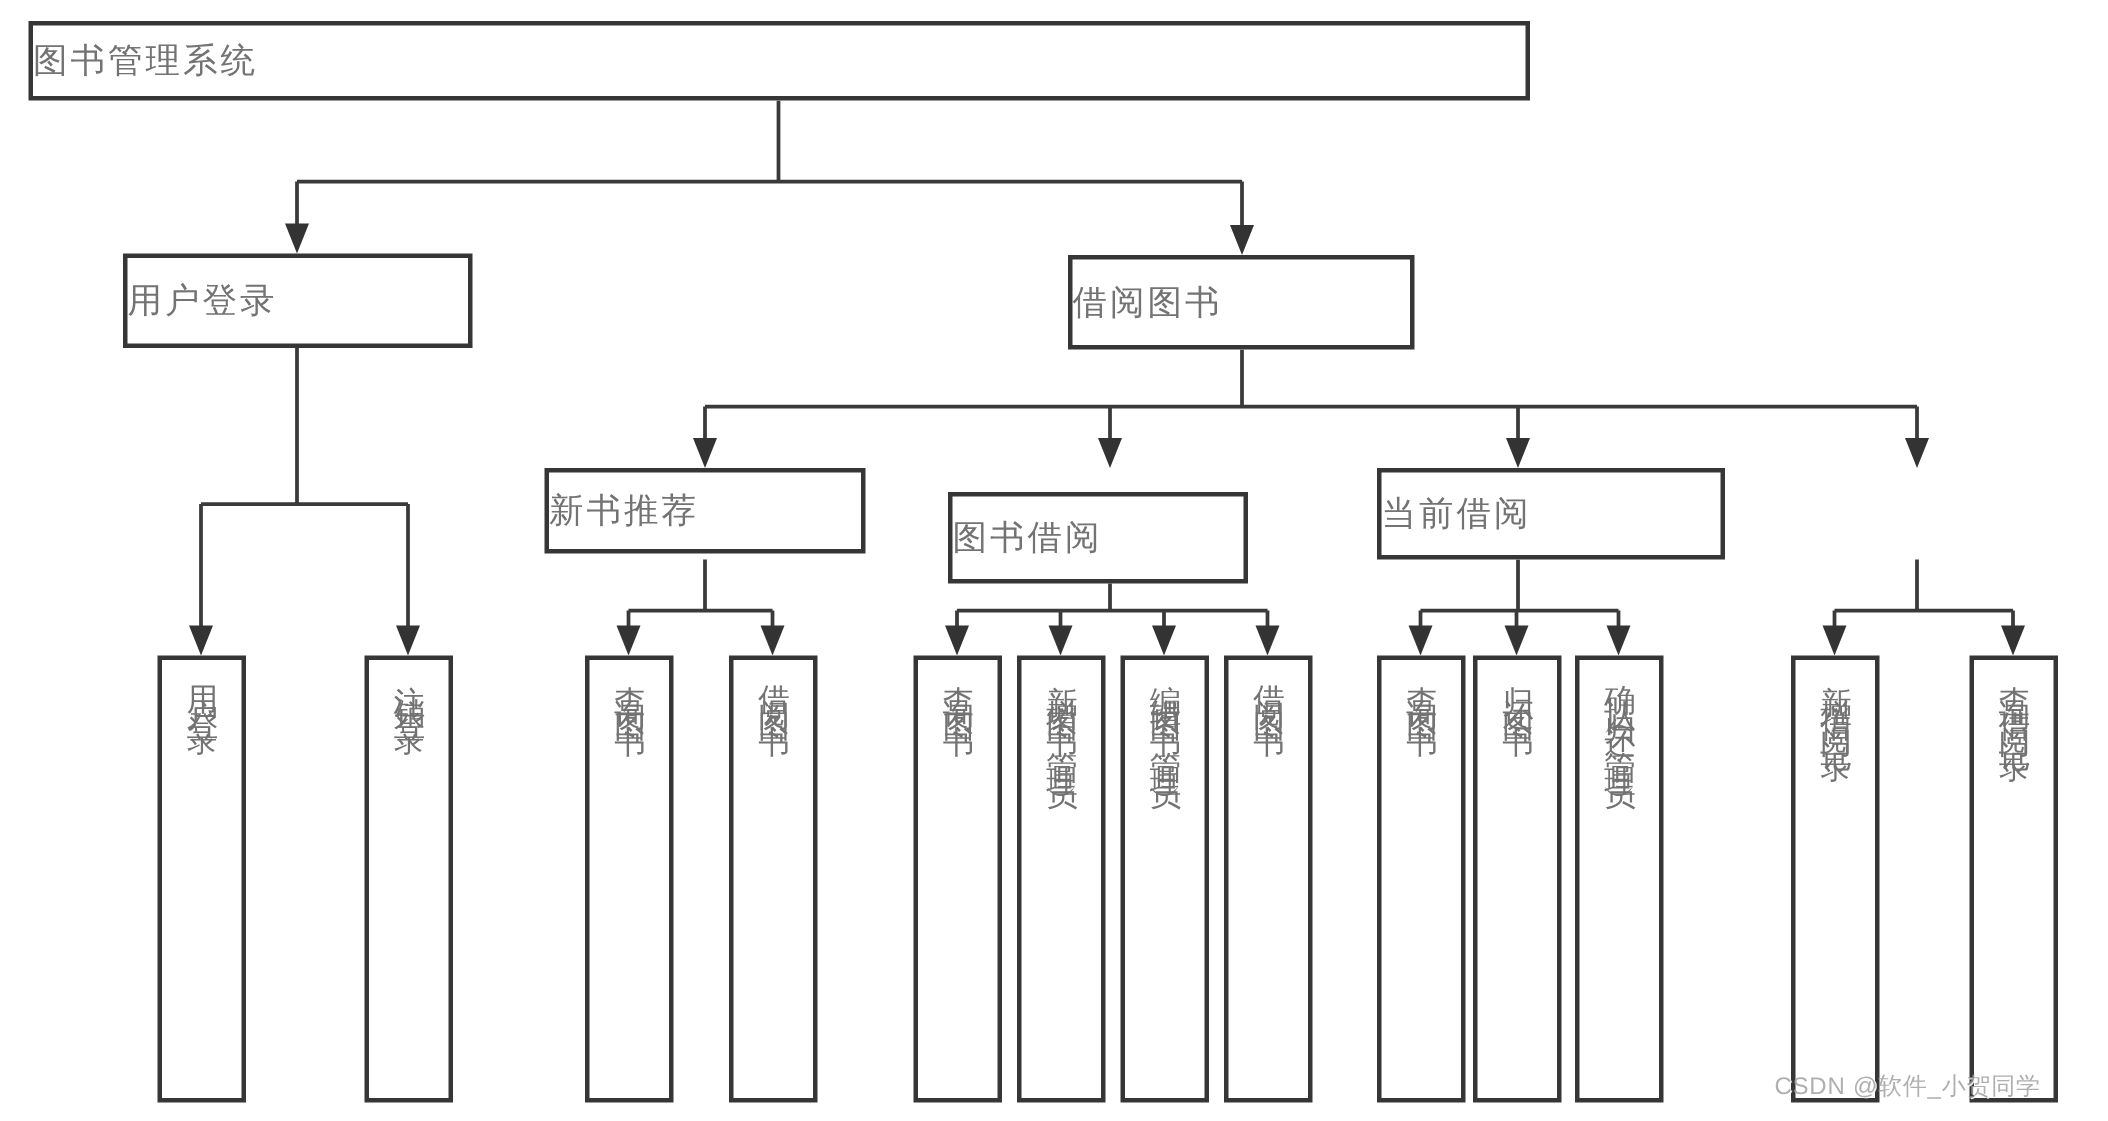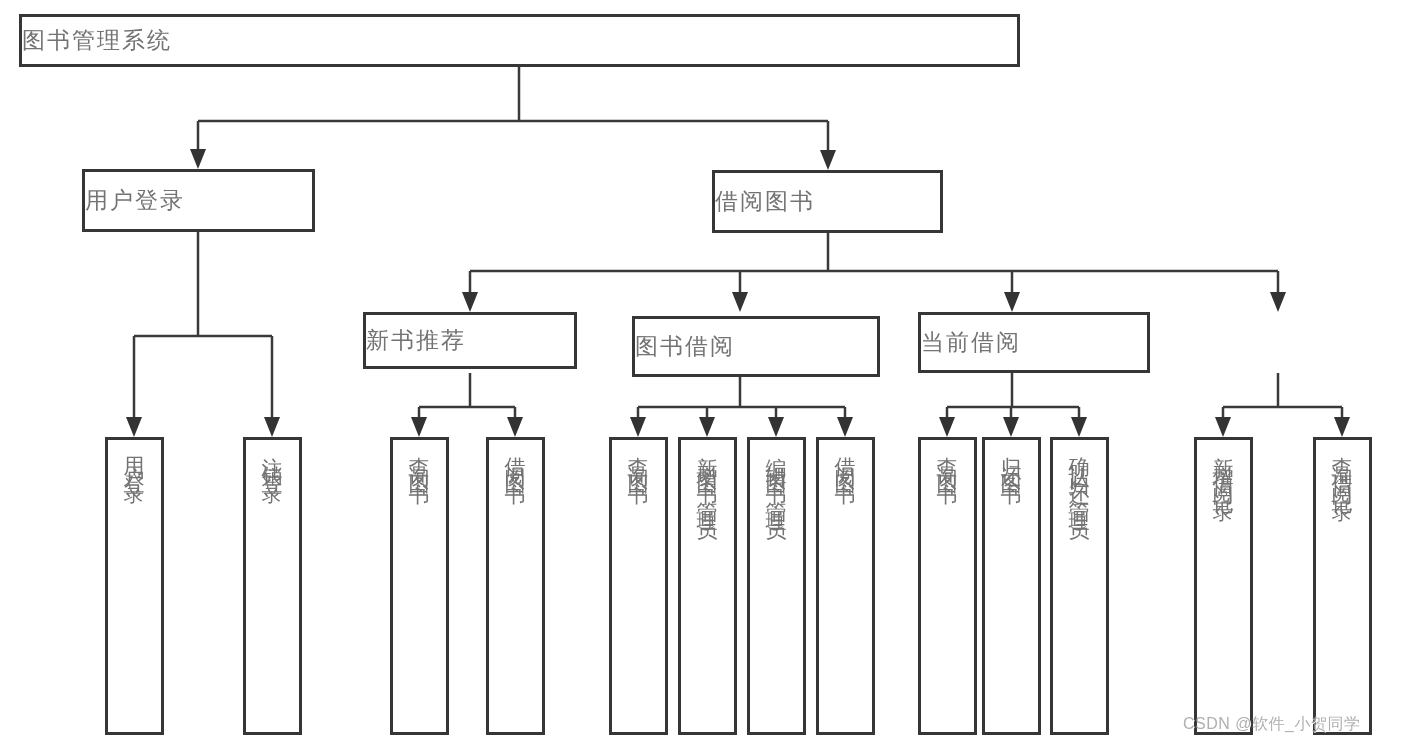--- a/index.html
+++ b/index.html
@@ -91,21 +91,21 @@
   <div class="node hnode" style="left:82px;top:169px;width:233px;height:63px">
     <span>用户登录</span>
   </div>
   <div class="node hnode" style="left:712px;top:170px;width:231px;height:63px">
     <span>借阅图书</span>
   </div>
 
   <div class="node hnode" style="left:363px;top:312px;width:214px;height:57px">
     <span>新书推荐</span>
   </div>
-  <div class="node hnode" style="left:632px;top:316px;width:248px;height:61px">
+  <div class="node hnode" style="left:632px;top:328px;width:200px;height:61px">
     <span>图书借阅</span>
   </div>
   <div class="node hnode" style="left:918px;top:312px;width:232px;height:61px">
     <span>当前借阅</span>
   </div>
 
   <div class="node vnode" style="left:105px;top:437px;width:59px;height:298px">
     <span>用户登录</span>
   </div>
   <div class="node vnode" style="left:243px;top:437px;width:59px;height:298px">

